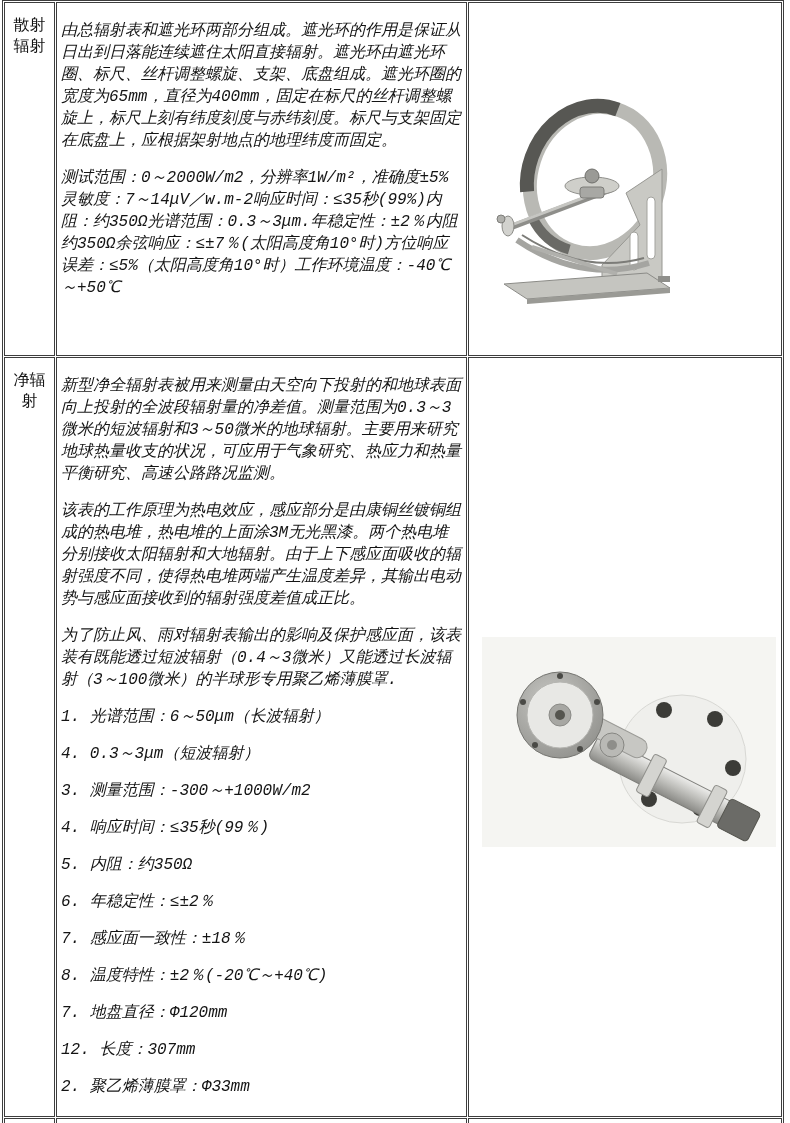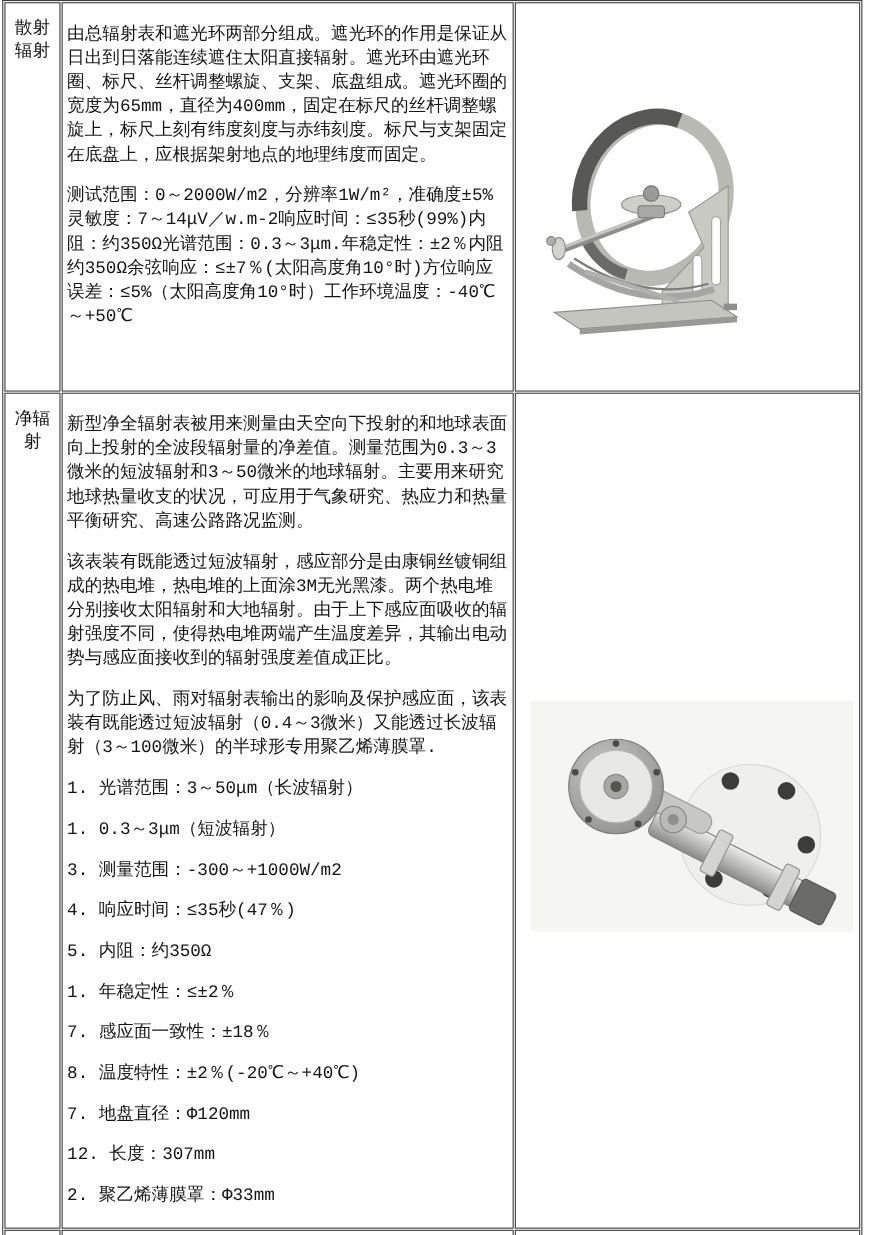--- a/index.html
+++ b/index.html
@@ -16,21 +16,21 @@
   }
   table.spec-table td{
     border:1px solid #3d3d3d;background:#ffffff;vertical-align:top;
   }
   td.label-cell{vertical-align:middle;text-align:center;}
   .label-inner{
     width:38px;margin:12px auto;text-align:center;
     font-size:16px;line-height:21px;color:#111111;
     word-break:break-all;
   }
-  td.text-cell{padding:2px 5px 2px 4px;}
+  td.text-cell{padding:2px 5px 2px 4px;font-style:italic;}
   .text-flow p{
     margin:15px 0;font-size:16px;line-height:22px;
     letter-spacing:0px;color:#141414;
     word-break:break-all;
   }
   td.photo-cell{vertical-align:top;}
   .photo1-wrap{margin:73px 0 0 22px;width:192px;height:235px;}
   .photo2-wrap{margin:278px 0 0 12px;width:294px;height:210px;}
   svg{display:block;}
 </style>
@@ -89,28 +89,28 @@
       </div>
     </td>
   </tr>
   <tr>
     <td class="label-cell" style="height:756px">
       <div class="label-inner">净辐射</div>
     </td>
     <td class="text-cell">
       <div class="text-flow">
             <p>新型净全辐射表被用来测量由天空向下投射的和地球表面向上投射的全波段辐射量的净差值。测量范围为0.3～3微米的短波辐射和3～50微米的地球辐射。主要用来研究地球热量收支的状况，可应用于气象研究、热应力和热量平衡研究、高速公路路况监测。</p>
-            <p>该表装有既能透过短波辐射，感应部分是由康铜丝镀铜组成的热电堆，热电堆的上面涂3M无光黑漆。两个热电堆分别接收太阳辐射和大地辐射。由于上下感应面吸收的辐射强度不同，使得热电堆两端产生温度差异，其输出电动势与感应面接收到的辐射强度差值成正比。</p>
+            <p>该表的工作原理为热电效应，感应部分是由康铜丝镀铜组成的热电堆，热电堆的上面涂3M无光黑漆。两个热电堆分别接收太阳辐射和大地辐射。由于上下感应面吸收的辐射强度不同，使得热电堆两端产生温度差异，其输出电动势与感应面接收到的辐射强度差值成正比。</p>
             <p>为了防止风、雨对辐射表输出的影响及保护感应面，该表装有既能透过短波辐射（0.4～3微米）又能透过长波辐射（3～100微米）的半球形专用聚乙烯薄膜罩.</p>
-            <p>1. 光谱范围：3～50μm（长波辐射）</p>
-            <p>1. 0.3～3μm（短波辐射）</p>
+            <p>1. 光谱范围：6～50μm（长波辐射）</p>
+            <p>4. 0.3～3μm（短波辐射）</p>
             <p>3. 测量范围：-300～+1000W/m2</p>
-            <p>4. 响应时间：≤35秒(47％)</p>
+            <p>4. 响应时间：≤35秒(99％)</p>
             <p>5. 内阻：约350Ω</p>
-            <p>1. 年稳定性：≤±2％</p>
+            <p>6. 年稳定性：≤±2％</p>
             <p>7. 感应面一致性：±18％</p>
             <p>8. 温度特性：±2％(-20℃～+40℃)</p>
             <p>7. 地盘直径：Φ120mm</p>
             <p>12. 长度：307mm</p>
             <p>2. 聚乙烯薄膜罩：Φ33mm</p>
           </div>
     </td>
     <td class="photo-cell">
       <div class="photo2-wrap">
 

